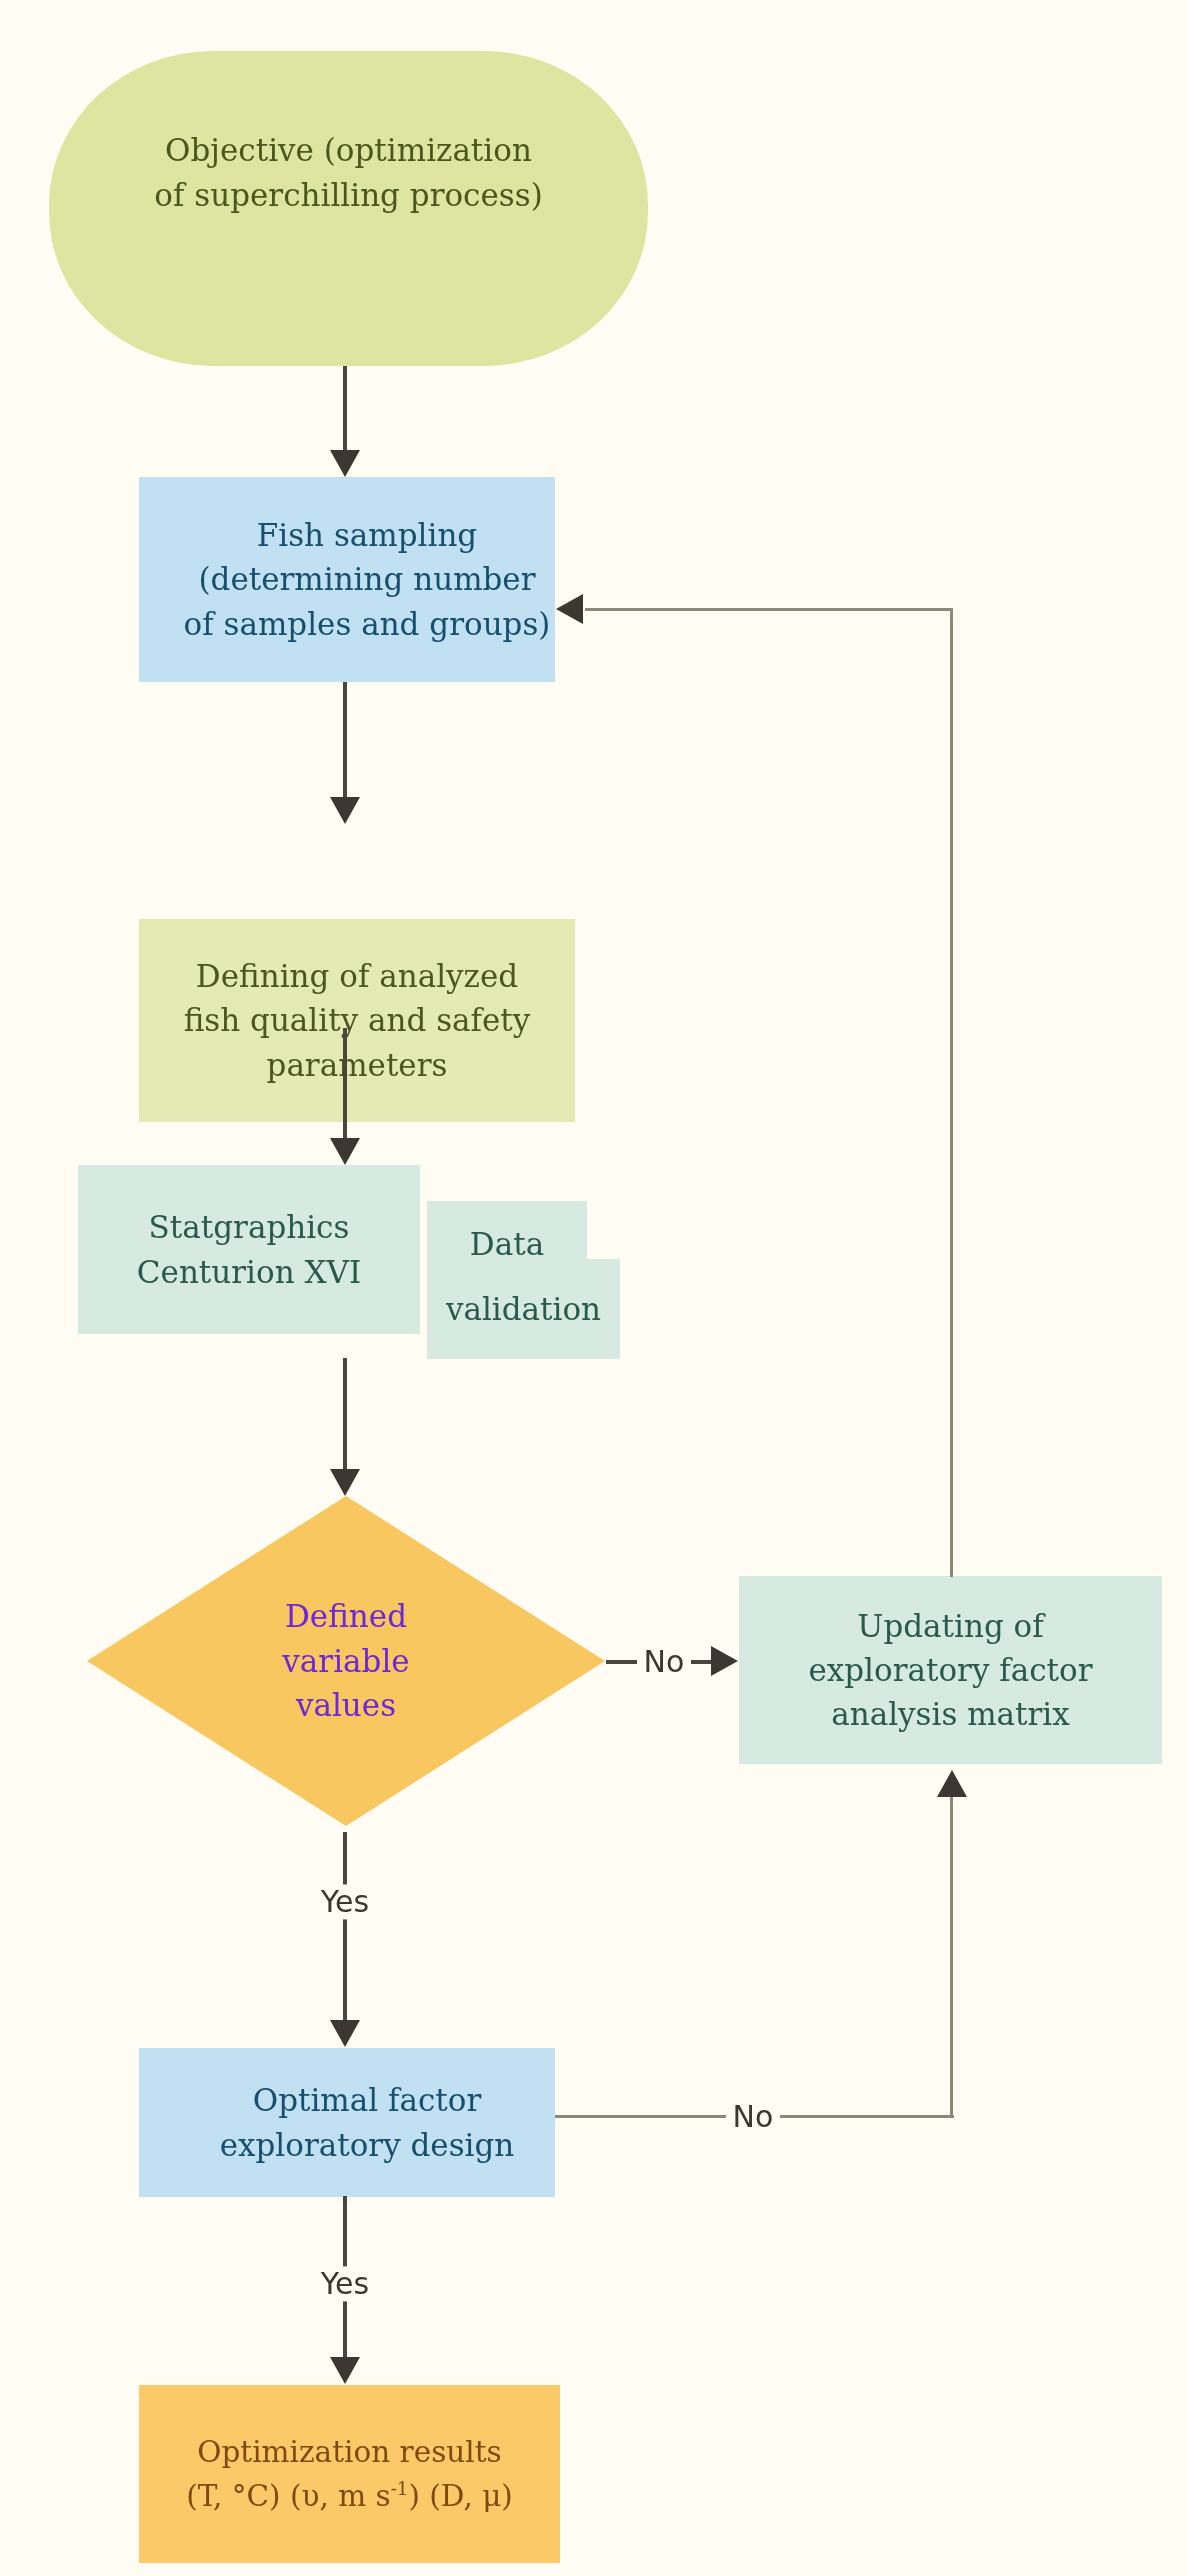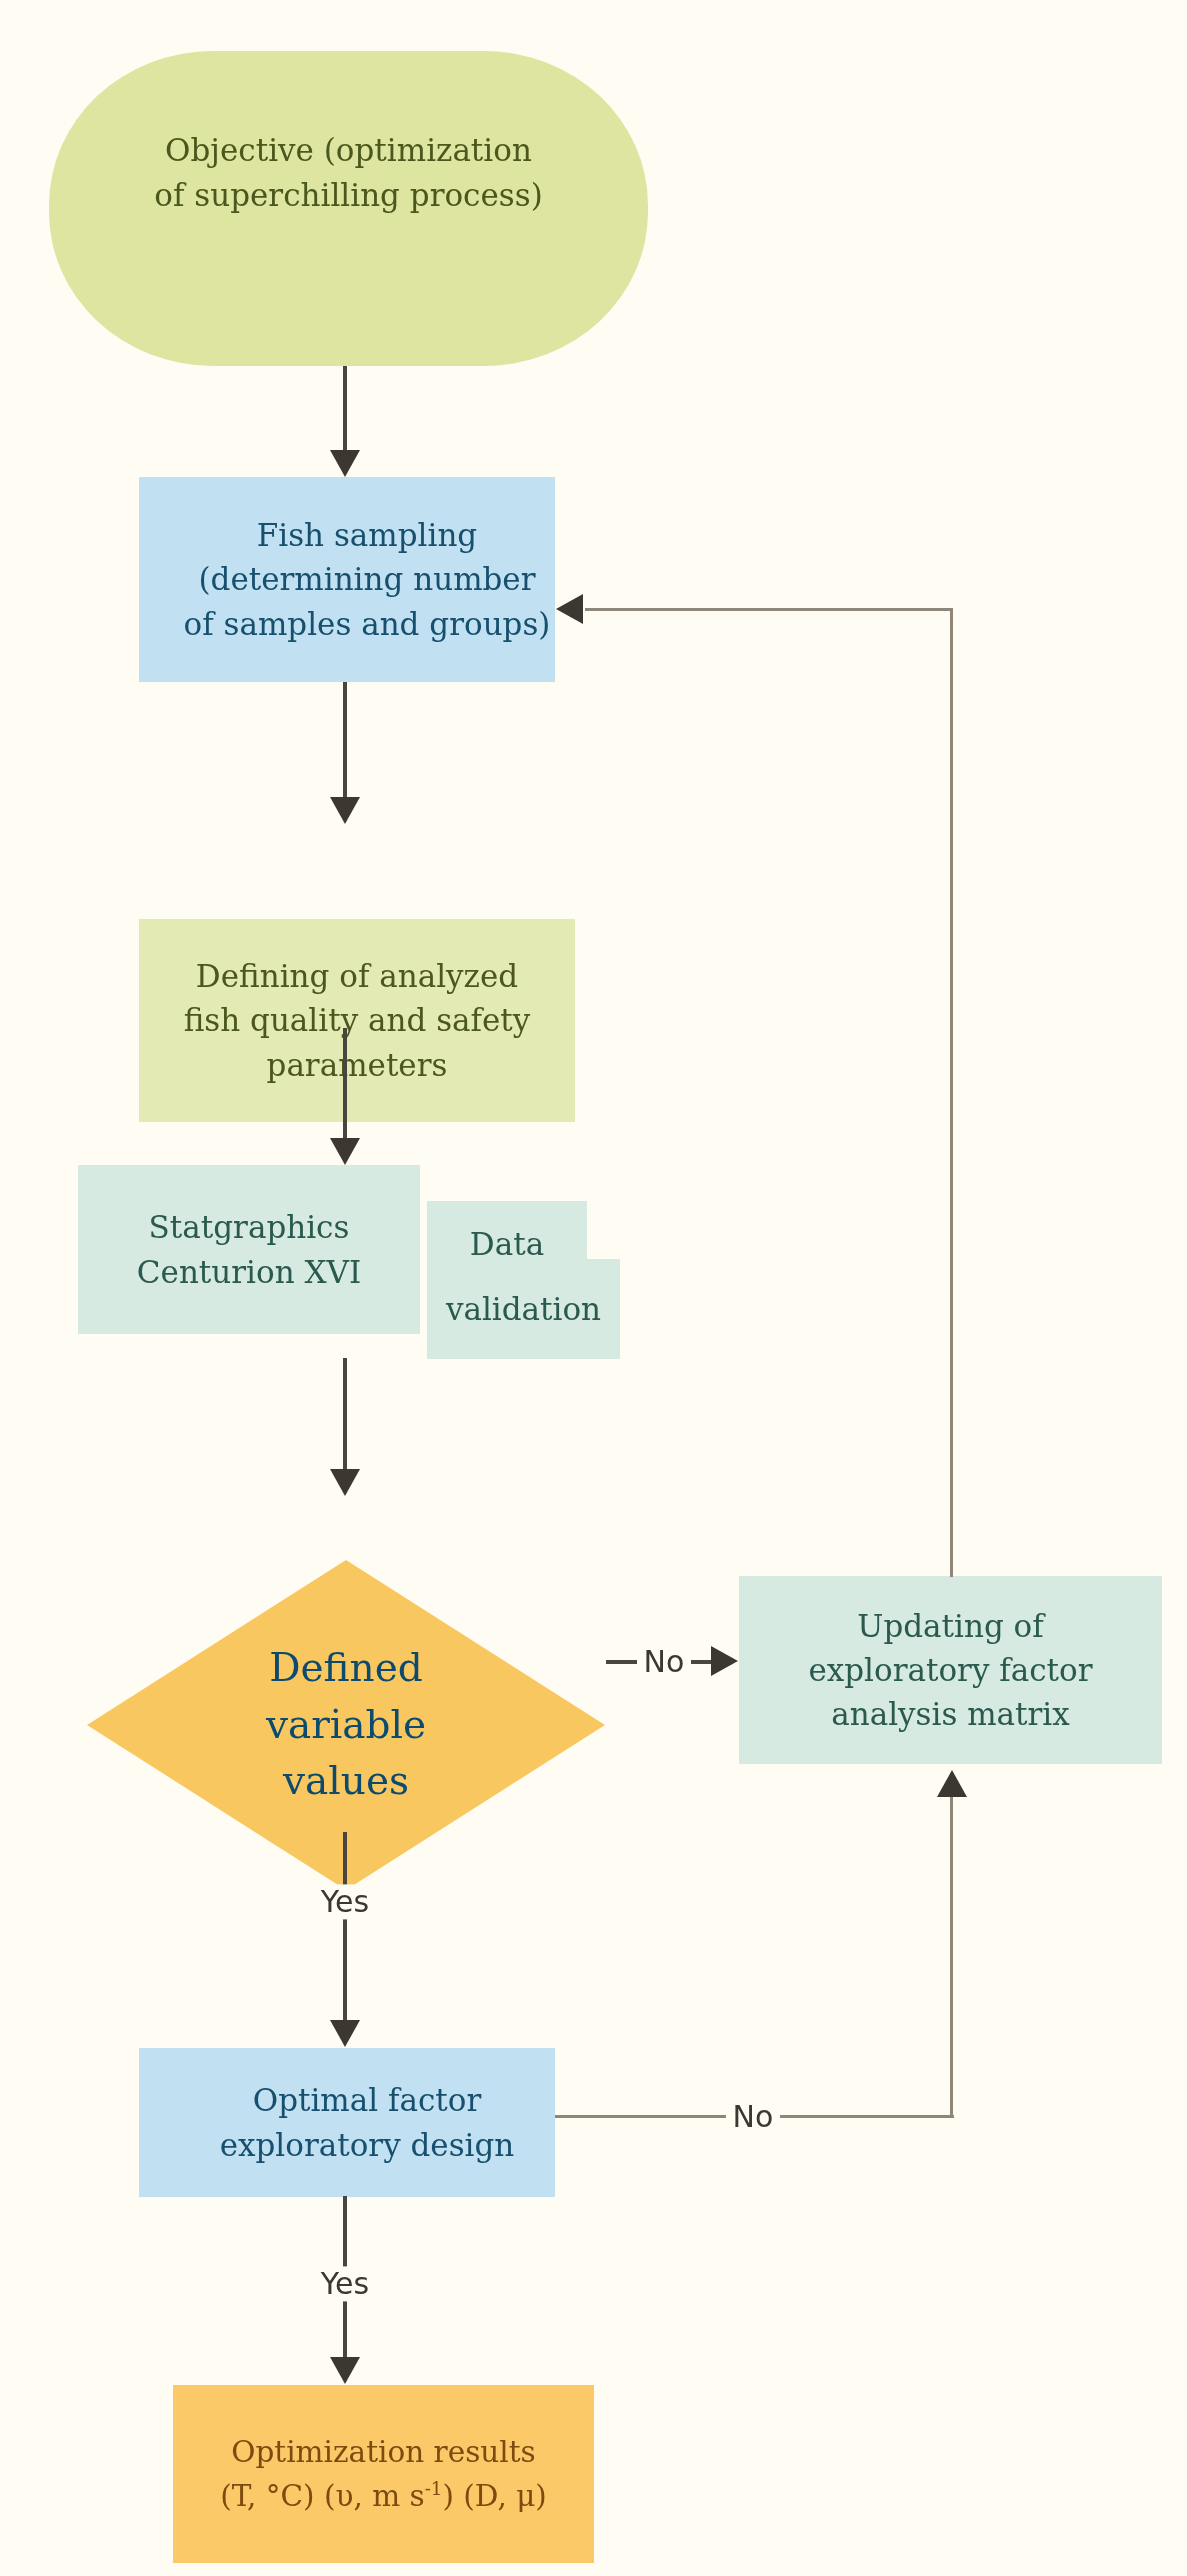--- a/index.html
+++ b/index.html
@@ -16,25 +16,25 @@
   .proc-blue{background:#c1e1f2;color:#17506e;font-size:31px;line-height:1.42;padding-left:40px;}
   .fish{left:139px;top:477px;width:416px;height:205px;}
   .proc-green{left:139px;top:871px;width:436px;height:203px;background:#e4eab4;
               color:#4b581d;font-size:31px;line-height:1.42;margin-top:48px;}
   .teal{background:#d7eae2;color:#2a5a4e;font-size:31px;line-height:1.42;}
   .stat-main{left:78px;top:1165px;width:342px;height:169px;}
   .stat-data{left:427px;top:1165px;width:160px;height:87px;margin-top:36px;}
   .stat-valid{left:427px;top:1259px;width:193px;height:100px;}
   .updating{left:739px;top:1576px;width:423px;height:188px;}
   .optimal{left:139px;top:2048px;width:416px;height:149px;}
-  .diamond{left:87px;top:1560px;width:518px;height:330px;background:#f9c75f;
-           color:#0c4a6e;font-size:39px;line-height:1.45;
+  .diamond{left:87px;top:1496px;width:518px;height:330px;background:#f9c75f;
+           color:#6d28d9;font-size:31px;line-height:1.45;
            clip-path:polygon(50% 0,100% 50%,50% 100%,0 50%);}
   .results{left:139px;top:2385px;width:421px;height:178px;background:#fbc967;
-           color:#7c4b10;font-size:29.5px;line-height:1.5;flex-direction:column;margin-left:34px;}
+           color:#7c4b10;font-size:29.5px;line-height:1.5;flex-direction:column;}
   .results .sup{font-size:0.62em;vertical-align:super;letter-spacing:0;}
 
   .vline,.hline{position:absolute;background:#4a453e;}
   .vline{width:3.9px;}
   .hline{height:3.9px;}
   .loop{background:#8e8779;}
   .loop.thin{width:3.3px;}
   .loop.thinh{height:3.3px;}
 
   .ah{position:absolute;width:0;height:0;}

